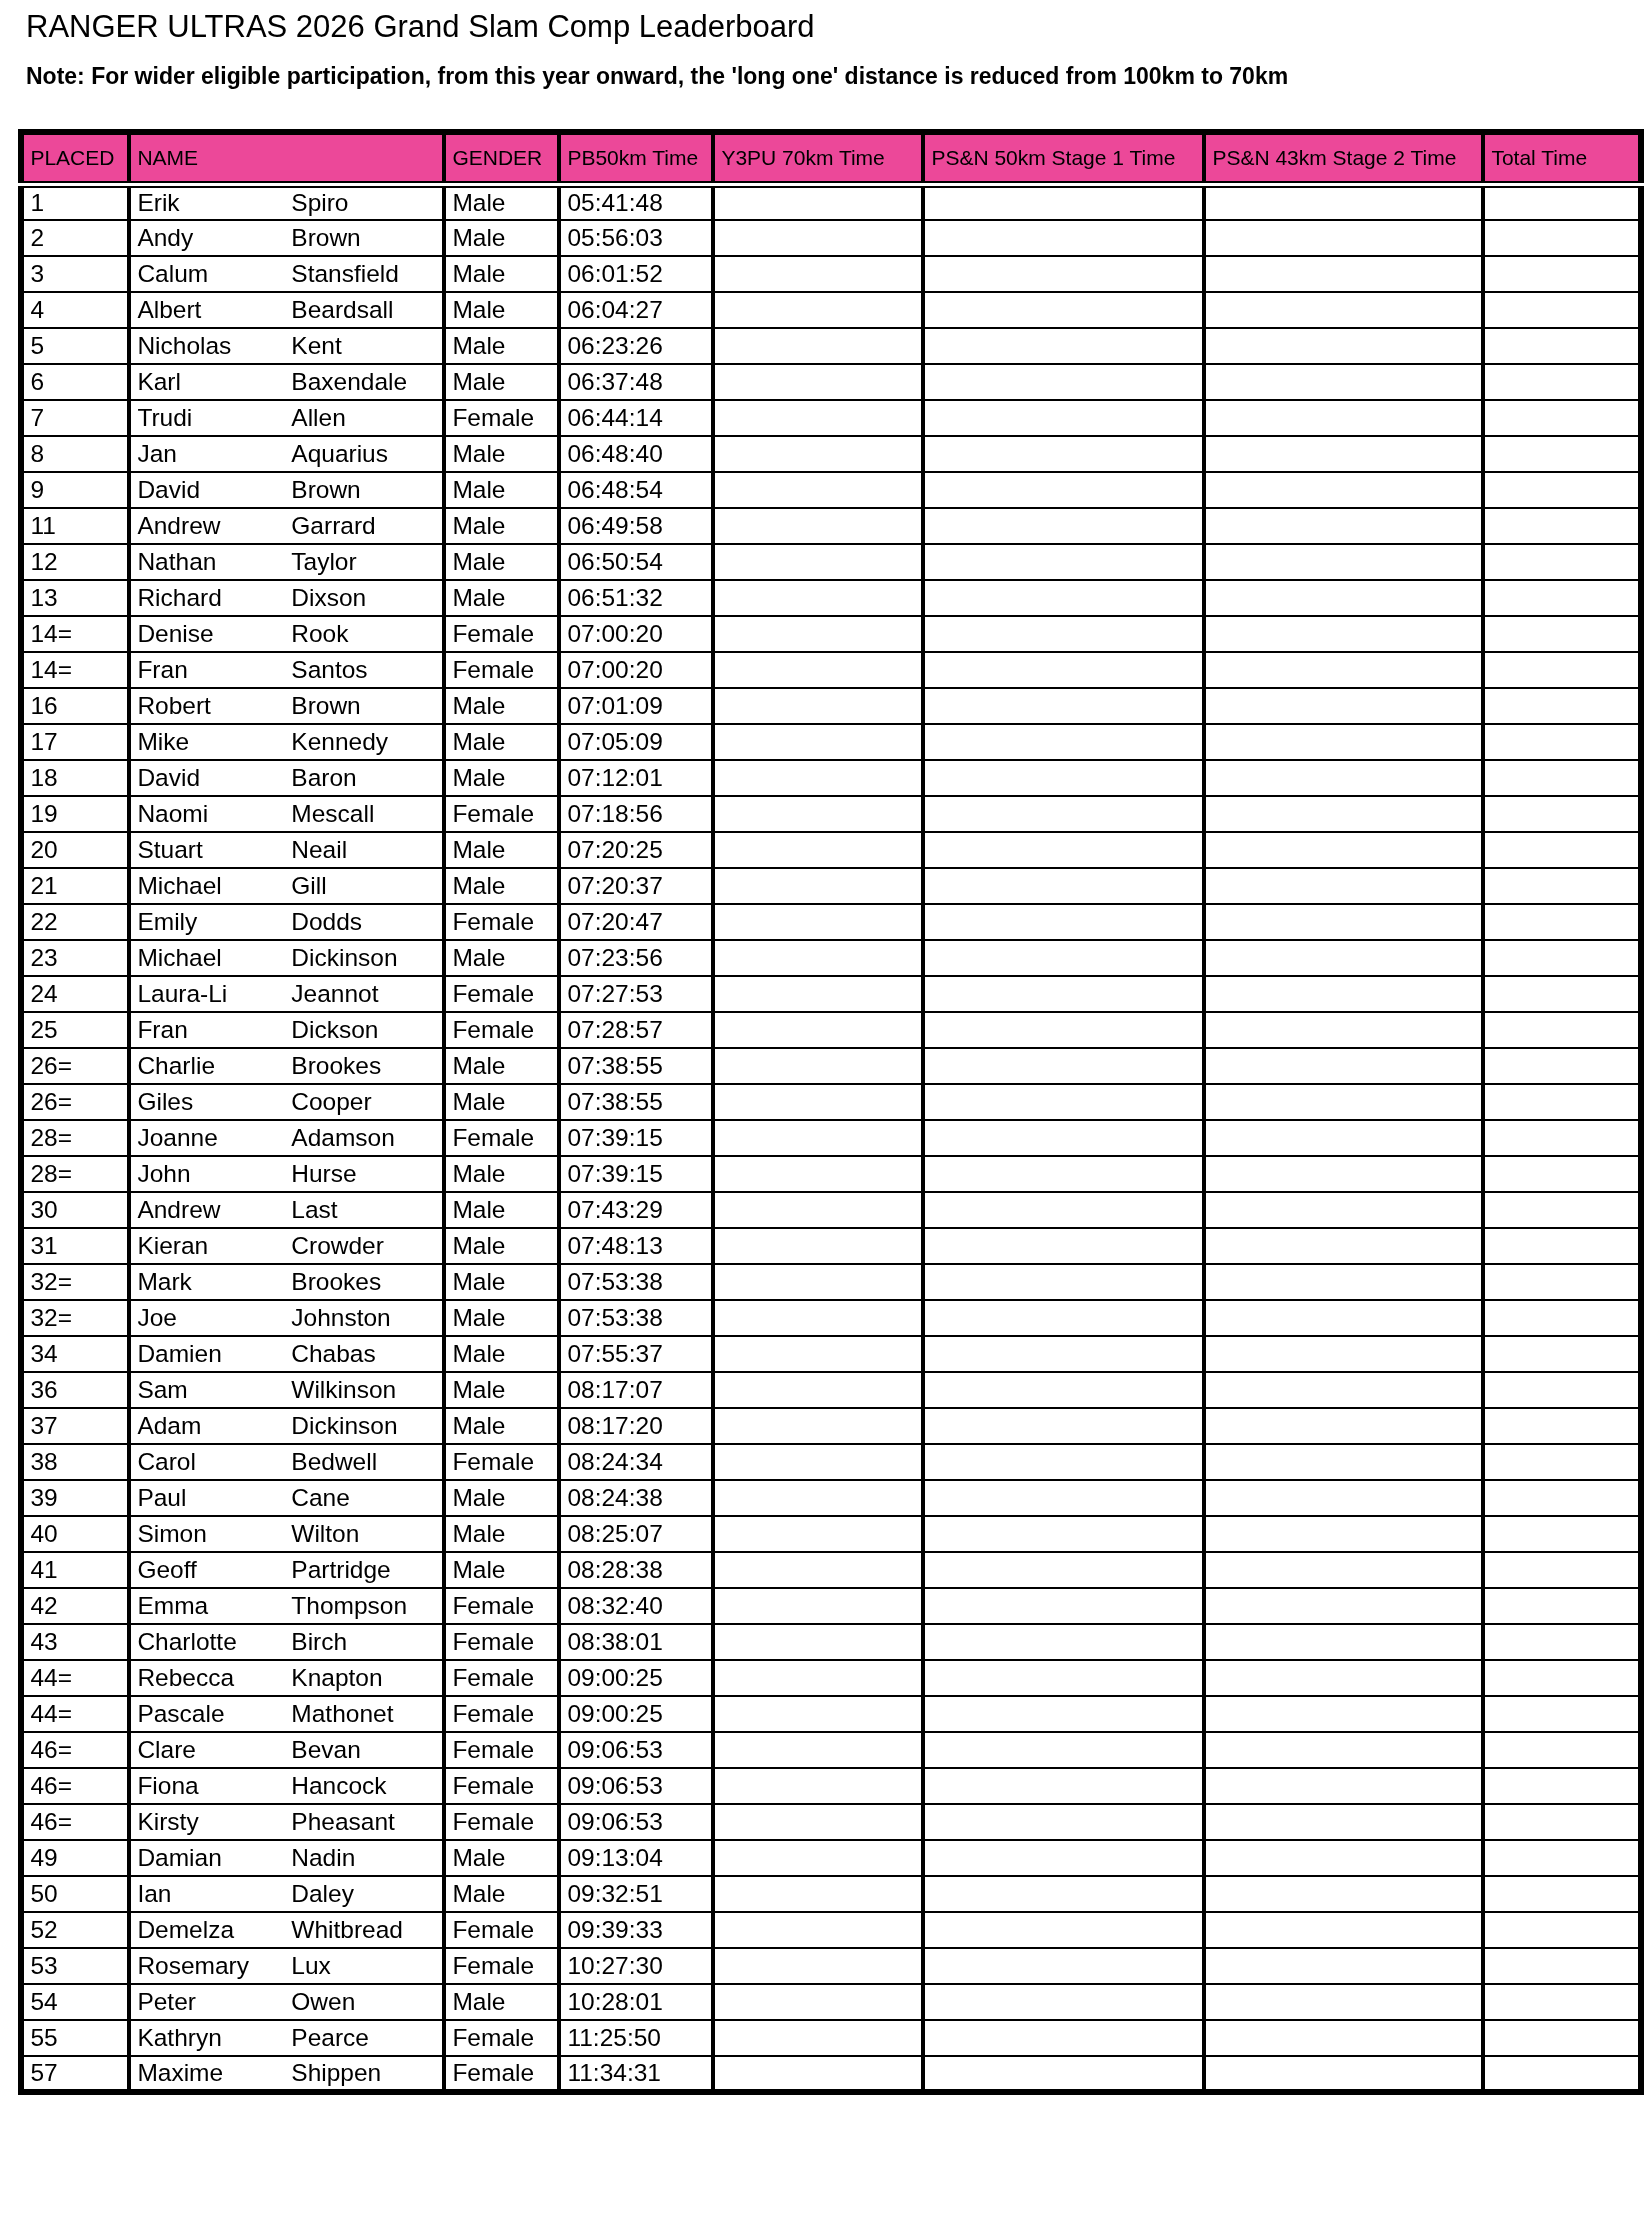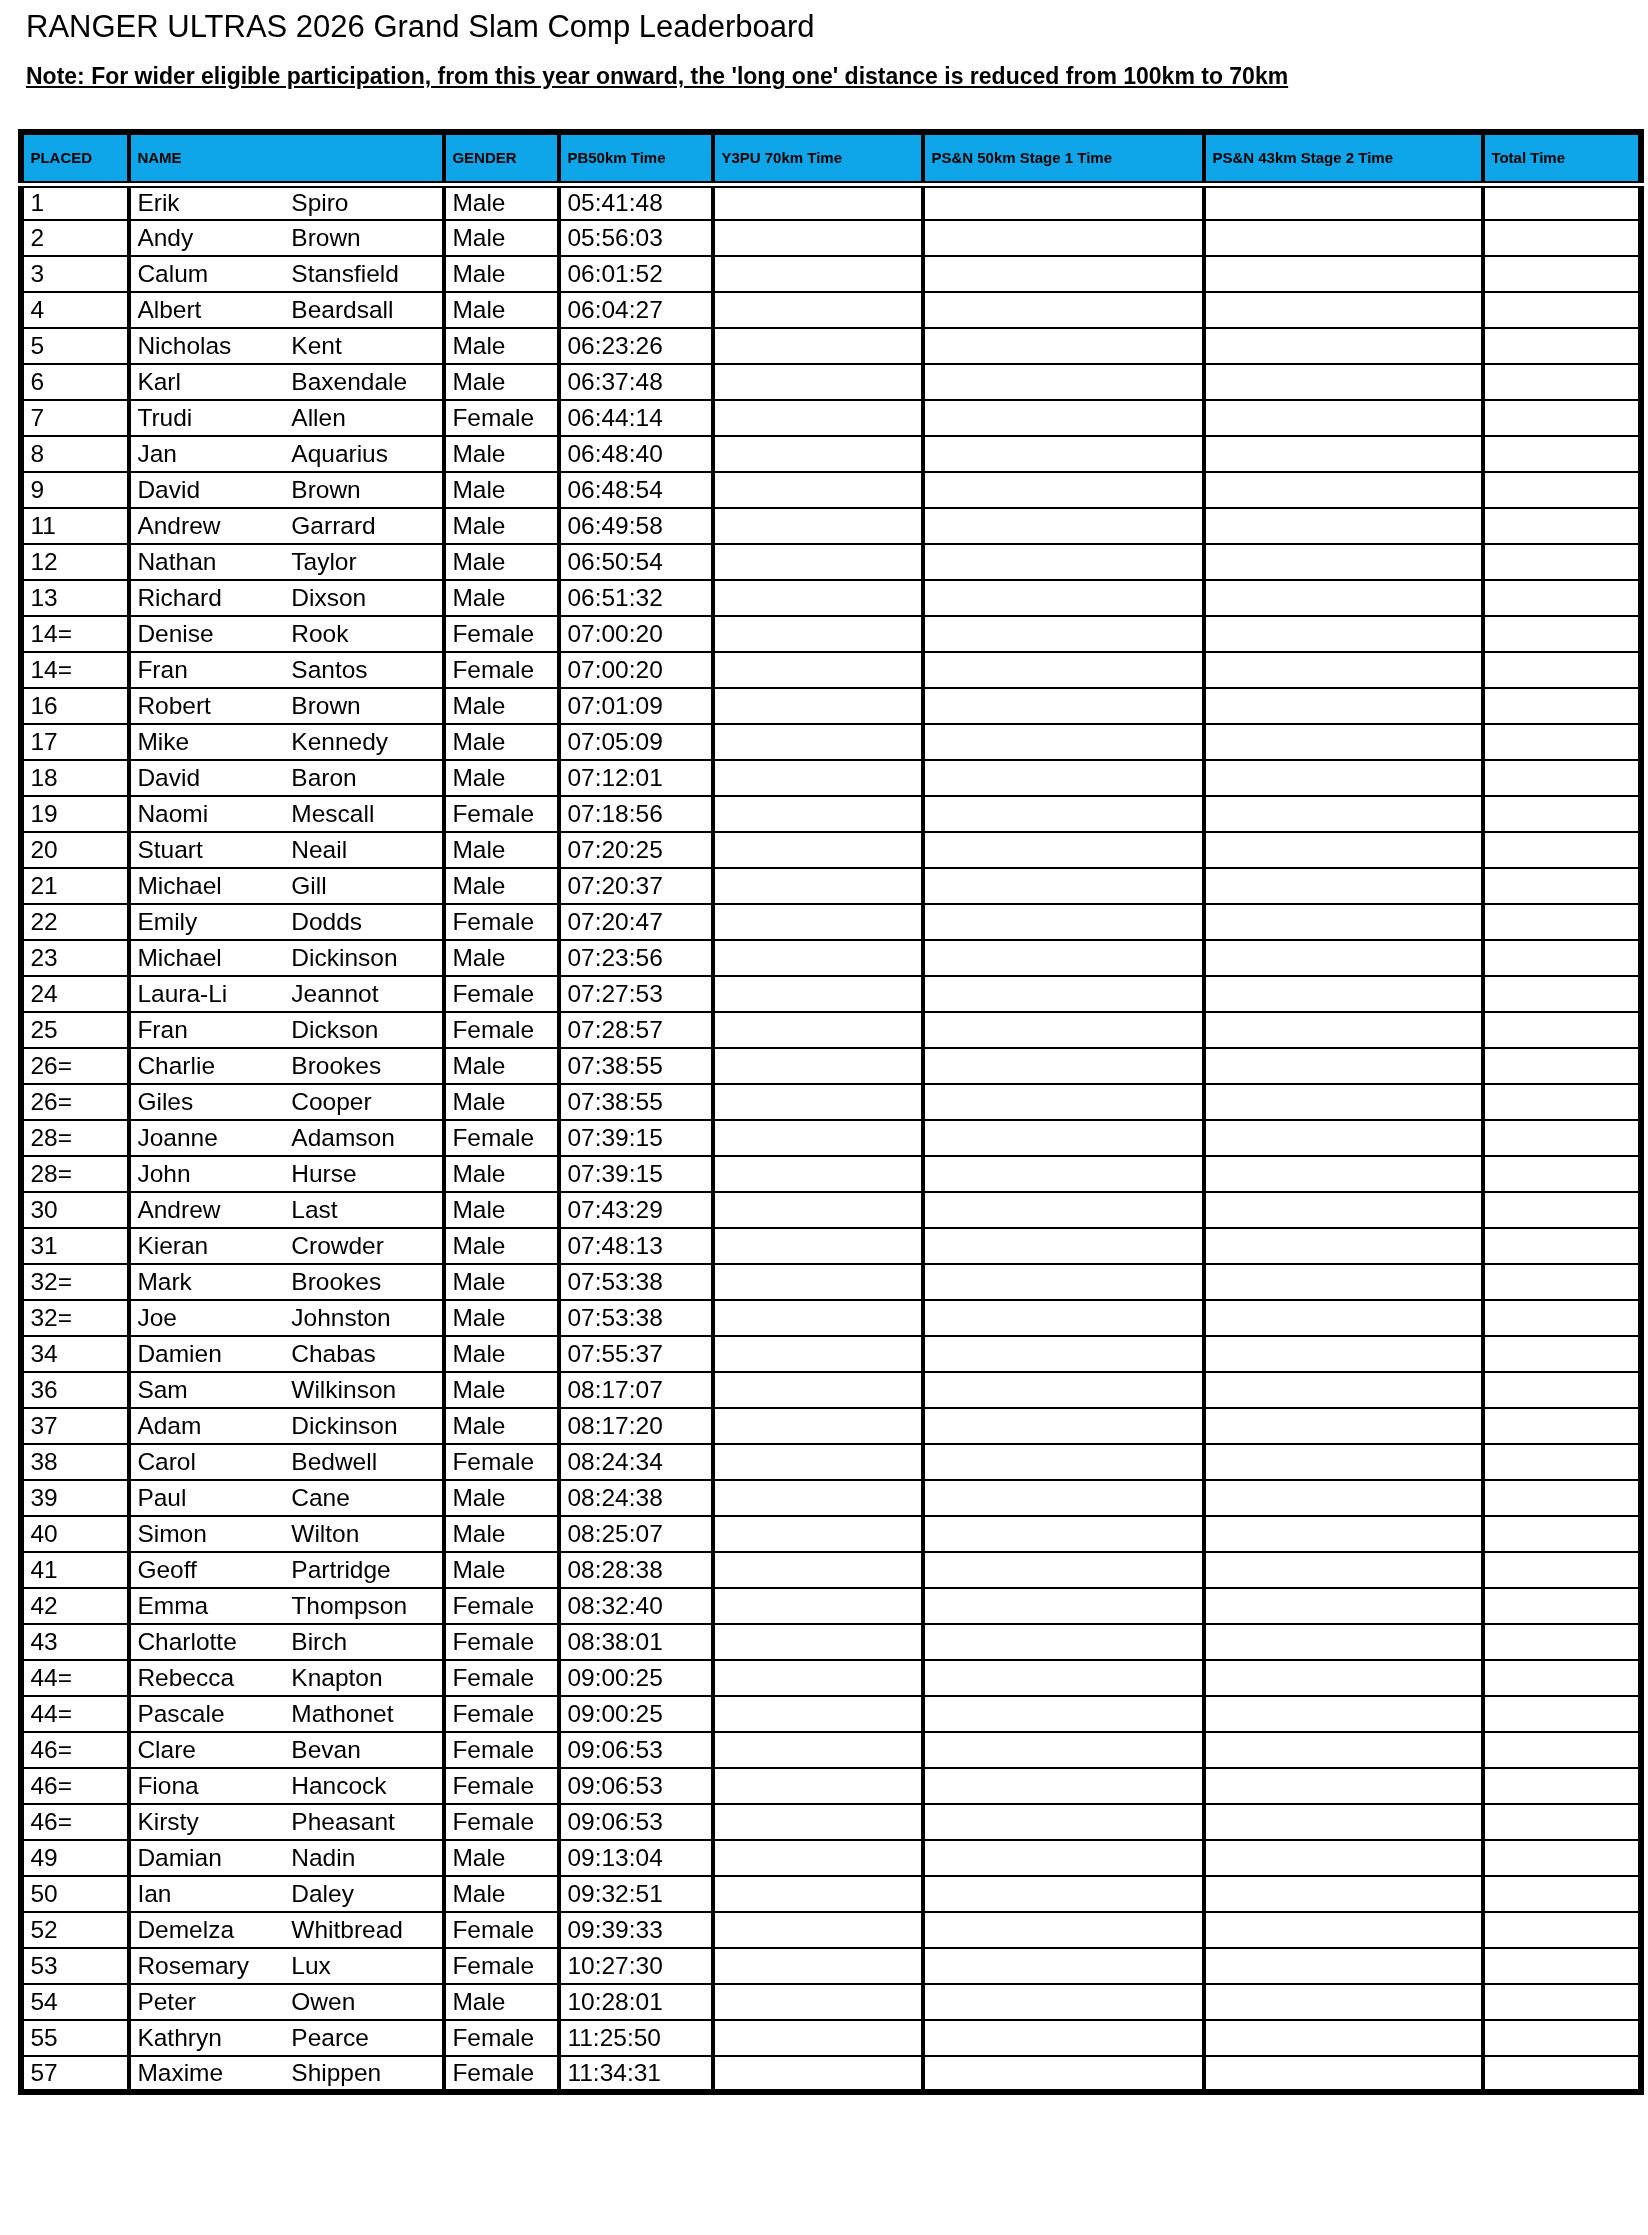--- a/index.html
+++ b/index.html
@@ -9,43 +9,43 @@
     background: #ffffff; color: #000000;
     font-family: "Liberation Sans", sans-serif;
     position: relative; overflow: hidden;
   }
   .page-title {
     position: absolute; left: 26px; top: 8.7px;
     font-size: 31px; font-weight: 400; white-space: nowrap;
   }
   .page-note {
     position: absolute; left: 26px; top: 63px;
-    font-size: 23px; font-weight: 700; white-space: nowrap; text-decoration: underline;
+    font-size: 23px; font-weight: 700; white-space: nowrap;
   }
   table.leaderboard {
     position: absolute; left: 18.3px; top: 129px;
     width: 1621px; table-layout: fixed;
     border-collapse: collapse;
     border: 6.1px solid #000;
   }
   .leaderboard th, .leaderboard td {
     border-top: 2.6px solid #000;
     border-bottom: 2.6px solid #000;
     border-left: 4.4px solid #000;
     border-right: 4.4px solid #000;
     padding: 0 6.1px;
     text-align: left; vertical-align: middle;
     white-space: nowrap; overflow: hidden;
   }
   .leaderboard thead tr { height: 52px; }
   .leaderboard tbody tr { height: 36px; }
   .leaderboard th {
-    font-size: 15px; font-weight: 700;
+    font-size: 21px; font-weight: 400;
     border-bottom: 7.9px double #000;
-    background: #0ea5e9;
+    background: #ec4899;
   }
   .leaderboard td { font-size: 24.5px; font-weight: 400; }
   td.name-cell { position: relative; }
   td.name-cell .last-name {
     position: absolute; left: 160px; top: 50%;
     transform: translateY(-50%);
   }
 </style>
 </head>
 <body>

